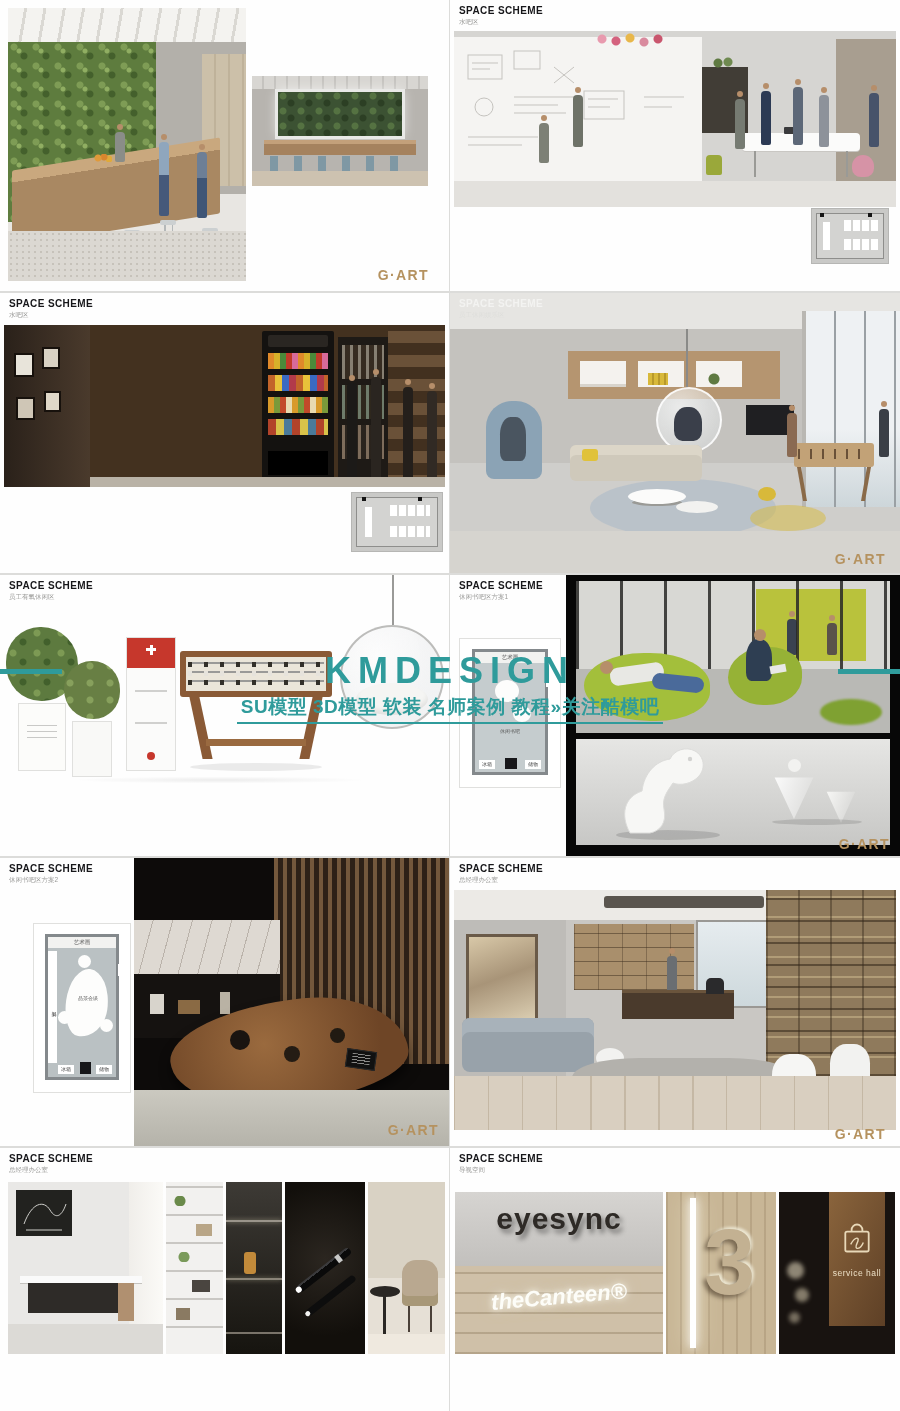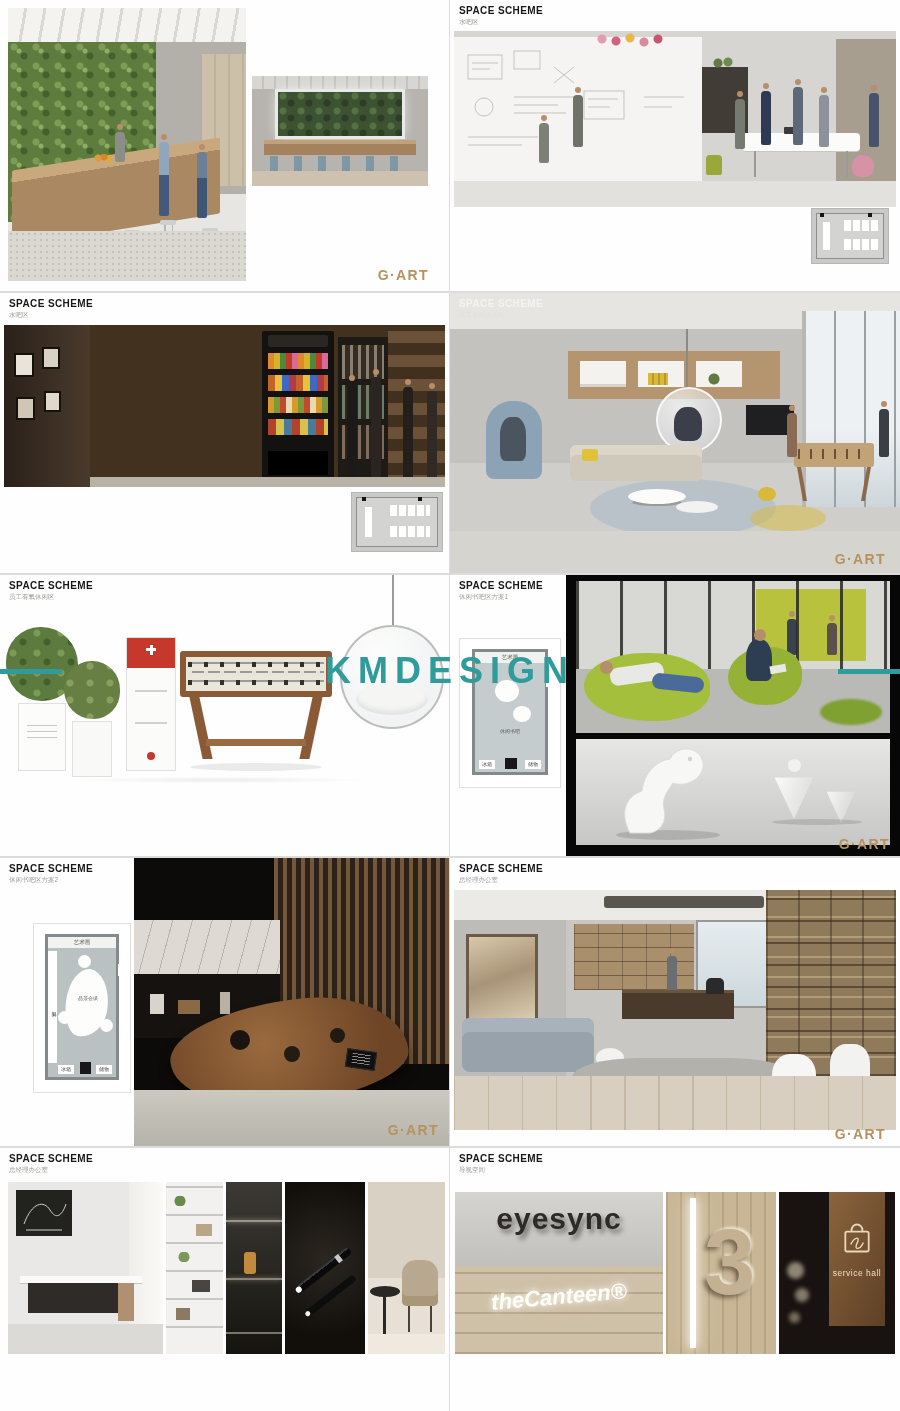--- a/index.html
+++ b/index.html
@@ -455,15 +455,16 @@
       </div>
     </div>
   </div>
 
   <div class="wm">
     <div class="wm-b">
       <span class="rule"></span>
       <span>KMDESIGN</span>
       <span class="rule"></span>
     </div>
+    <div><span class="wm-t">SU模型 3D模型 软装 名师案例 教程»关注酷模吧</span></div>
   </div>
 
 </div>
 
 </body></html>

